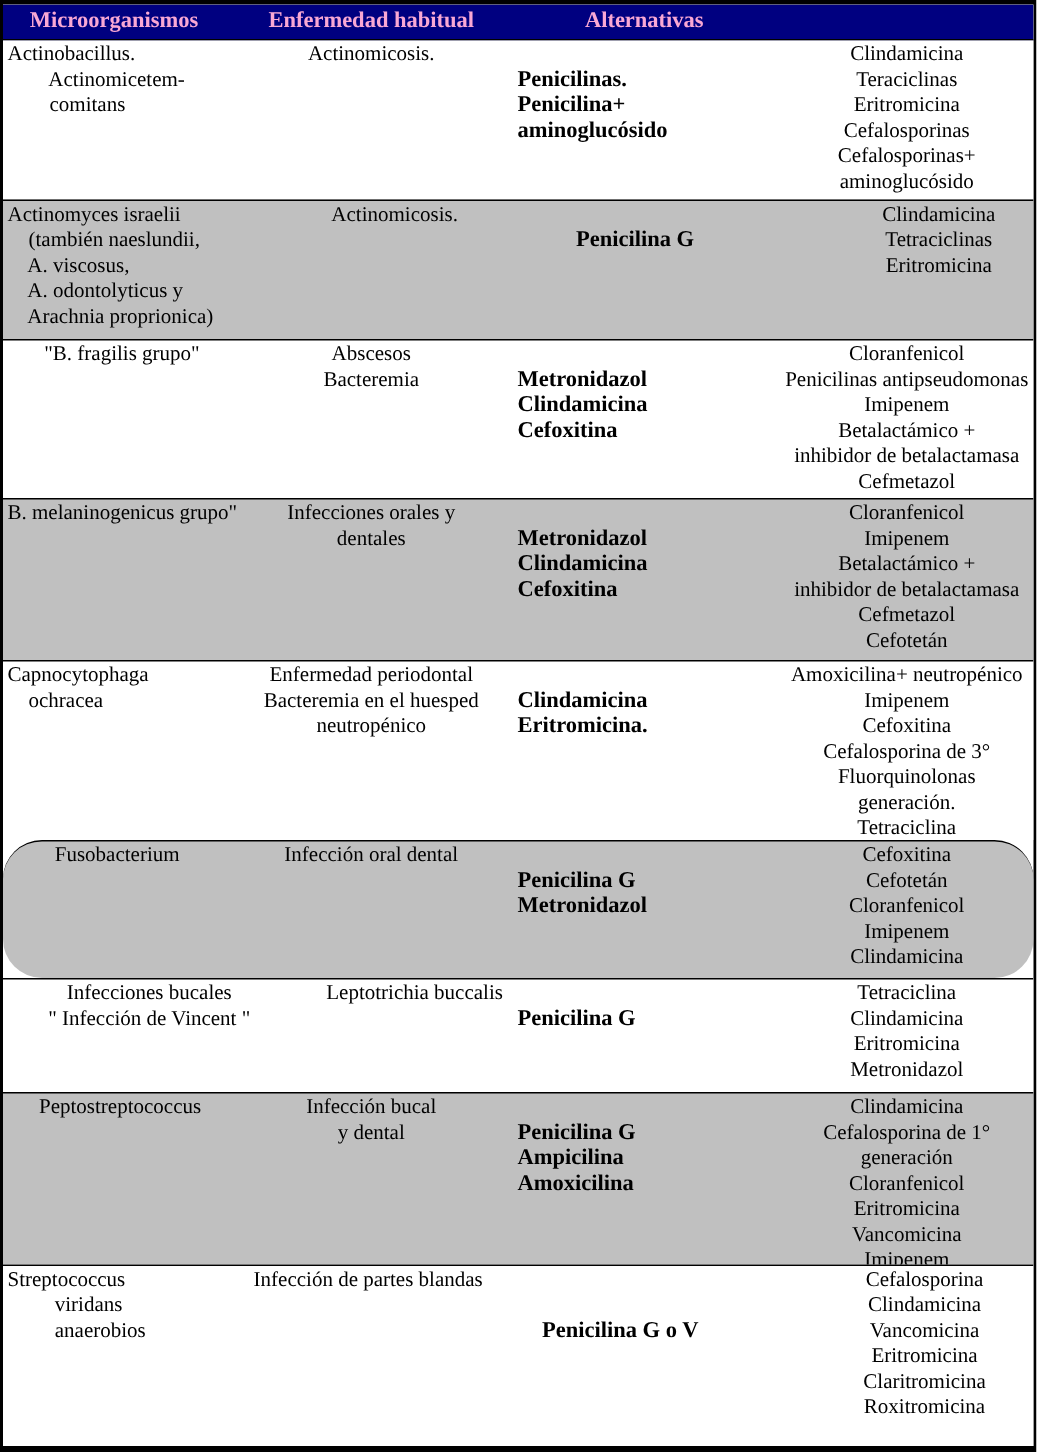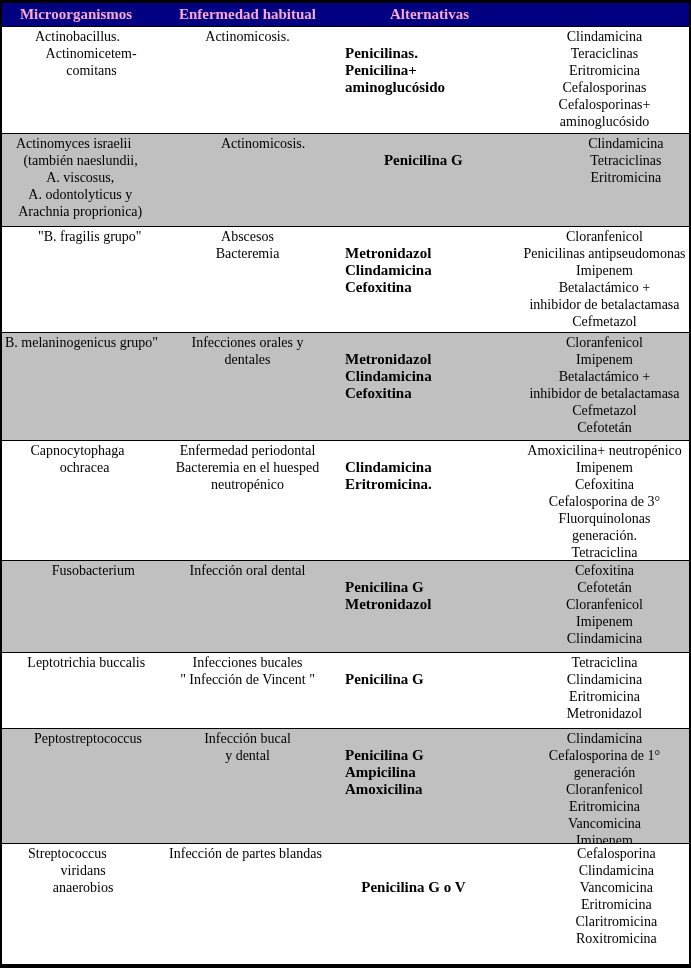--- a/index.html
+++ b/index.html
@@ -31,21 +31,21 @@
   }
   .row.first { border-top: none; }
   .c {
     box-sizing: border-box;
     padding-top: 1px;
     font-size: 14px;
     line-height: 17px;
     white-space: pre;
   }
   .ln { height: 17px; }
-  .c1 { width: 148px; text-align: center; padding-left: 3px; }
+  .c1 { width: 148px; text-align: left; padding-left: 3px; }
   .c2 { width: 195px; text-align: center; }
   .c3 { width: 175px; font-weight: bold; font-size: 15px; }
   .c4 { width: 169px; text-align: center; }
   .hc1 { width: 148px; }
   .hc2 { width: 195px; }
   .hc3 { width: 175px; }
   .hc4 { width: 169px; font-family: Liberation Serif, serif; }
 </style>
 </head>
 <body>
@@ -80,29 +80,29 @@
         <div class="c c2"><div class="ln">Infecciones orales y</div><div class="ln">dentales</div></div>
         <div class="c c3"><div class="ln"></div><div class="ln">Metronidazol</div><div class="ln">Clindamicina</div><div class="ln">Cefoxitina</div></div>
         <div class="c c4"><div class="ln">Cloranfenicol</div><div class="ln">Imipenem</div><div class="ln">Betalactámico +</div><div class="ln">inhibidor de betalactamasa</div><div class="ln">Cefmetazol</div><div class="ln">Cefotetán</div></div>
       </div>
       <div class="row" style="height: 119px; background: rgb(255, 255, 255);">
         <div class="c c1"><div class="ln">Capnocytophaga</div><div class="ln">    ochracea</div></div>
         <div class="c c2"><div class="ln">Enfermedad periodontal</div><div class="ln">Bacteremia en el huesped</div><div class="ln">neutropénico</div></div>
         <div class="c c3"><div class="ln"></div><div class="ln">Clindamicina</div><div class="ln">Eritromicina.</div></div>
         <div class="c c4"><div class="ln">Amoxicilina+ neutropénico</div><div class="ln">Imipenem</div><div class="ln">Cefoxitina</div><div class="ln">Cefalosporina de 3°</div><div class="ln">Fluorquinolonas</div><div class="ln">generación.</div><div class="ln">Tetraciclina</div></div>
       </div>
-      <div class="row" style="height: 91px; background: rgb(192, 192, 192);">
+      <div class="row" style="height: 91px; background: rgb(192, 192, 192); border-radius: 26px;">
         <div class="c c1"><div class="ln">         Fusobacterium</div></div>
         <div class="c c2"><div class="ln">Infección oral dental</div></div>
         <div class="c c3"><div class="ln"></div><div class="ln">Penicilina G</div><div class="ln">Metronidazol</div></div>
         <div class="c c4"><div class="ln">Cefoxitina</div><div class="ln">Cefotetán</div><div class="ln">Cloranfenicol</div><div class="ln">Imipenem</div><div class="ln">Clindamicina</div></div>
       </div>
       <div class="row" style="height: 75px; background: rgb(255, 255, 255);">
+        <div class="c c2"><div class="ln">Infecciones bucales</div><div class="ln">" Infección de Vincent "</div></div>
         <div class="c c1"><div class="ln">     Leptotrichia buccalis</div></div>
-        <div class="c c2"><div class="ln">Infecciones bucales</div><div class="ln">" Infección de Vincent "</div></div>
         <div class="c c3"><div class="ln"></div><div class="ln">Penicilina G</div></div>
         <div class="c c4"><div class="ln">Tetraciclina</div><div class="ln">Clindamicina</div><div class="ln">Eritromicina</div><div class="ln">Metronidazol</div></div>
       </div>
       <div class="row" style="height: 114px; background: rgb(192, 192, 192);">
         <div class="c c1"><div class="ln">      Peptostreptococcus</div></div>
         <div class="c c2"><div class="ln">Infección bucal</div><div class="ln">y dental</div></div>
         <div class="c c3"><div class="ln"></div><div class="ln">Penicilina G</div><div class="ln">Ampicilina</div><div class="ln">Amoxicilina</div></div>
         <div class="c c4"><div class="ln">Clindamicina</div><div class="ln">Cefalosporina de 1°</div><div class="ln">generación</div><div class="ln">Cloranfenicol</div><div class="ln">Eritromicina</div><div class="ln">Vancomicina</div><div class="ln">Imipenem</div></div>
       </div>
       <div class="row" style="height: 120px; background: rgb(255, 255, 255); gap: 32px;">

